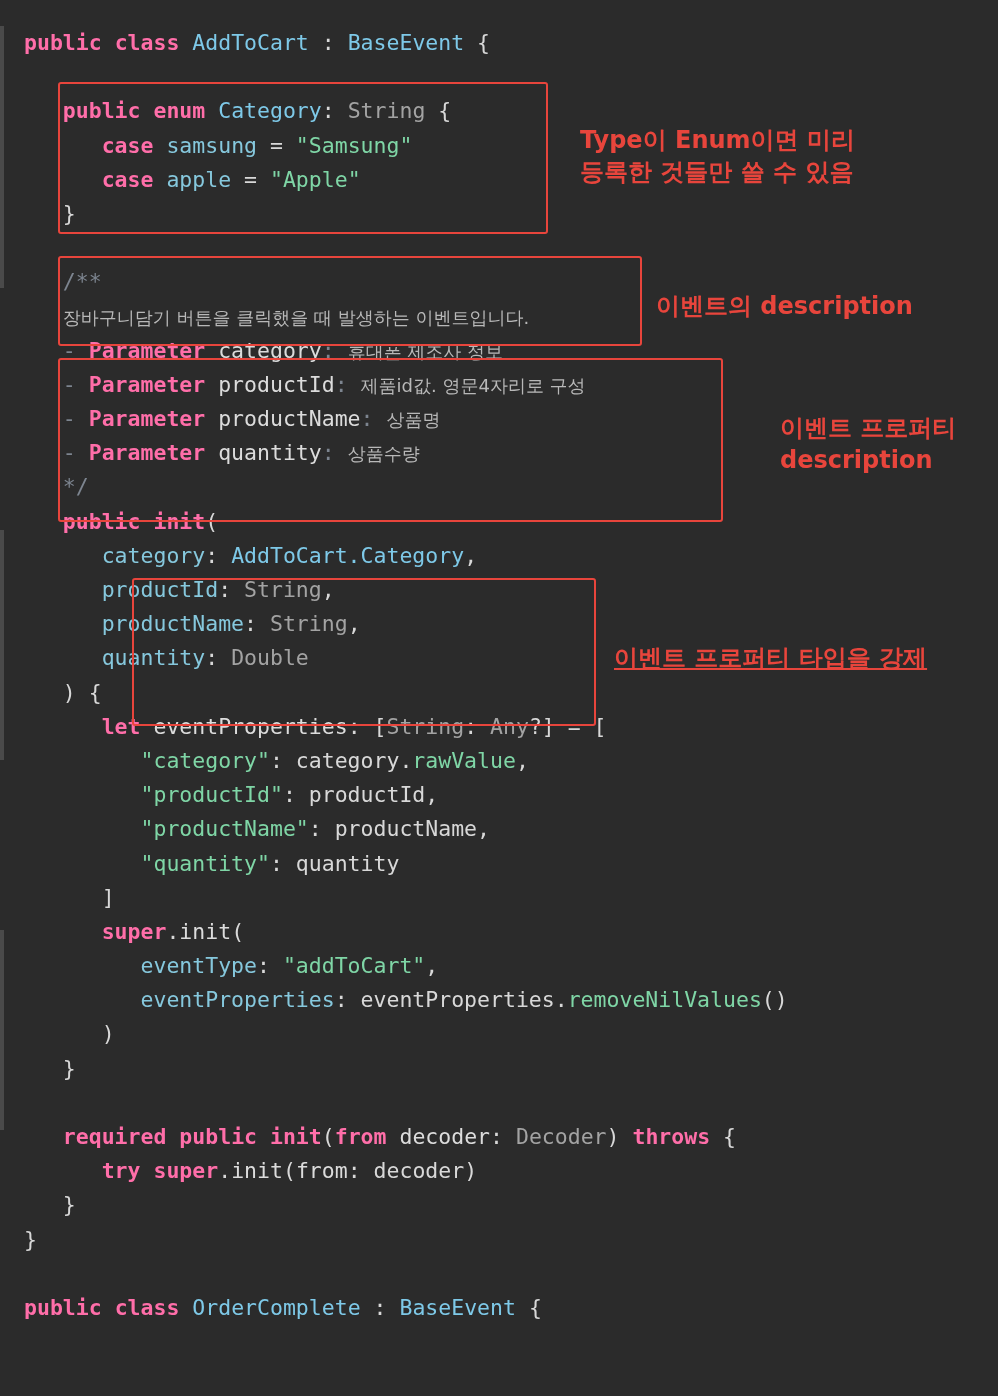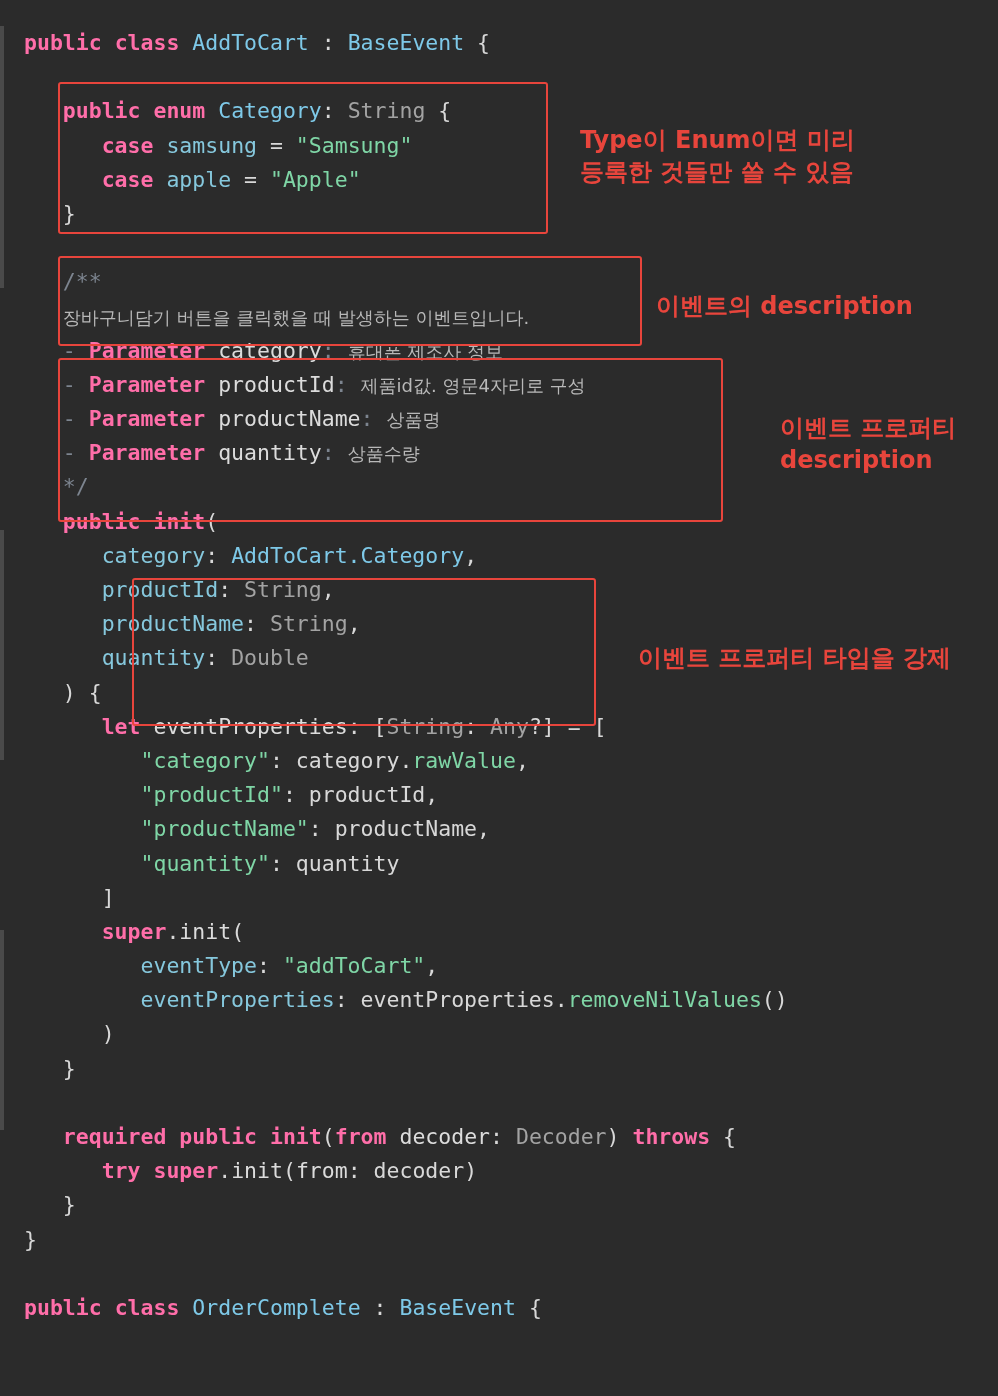--- a/index.html
+++ b/index.html
@@ -81,13 +81,13 @@
 <div class="box" style="left:58px;top:82px;width:490px;height:152px;"></div>
 <div class="box" style="left:58px;top:256px;width:584px;height:90px;"></div>
 <div class="box" style="left:58px;top:358px;width:665px;height:164px;"></div>
 <div class="box" style="left:132px;top:578px;width:464px;height:148px;"></div>
 
 <div class="note" style="left:580px;top:124px;">Type이 Enum이면 미리
 등록한 것들만 쓸 수 있음</div>
 <div class="note" style="left:656px;top:290px;">이벤트의 description</div>
 <div class="note" style="left:780px;top:412px;">이벤트 프로퍼티
 description</div>
-<div class="note" style="left:638px;top:642px;">이벤트 프로퍼티 타입을 강제</div>
+<div class="note" style="left:614px;top:642px;text-decoration:underline;">이벤트 프로퍼티 타입을 강제</div>
 
 </body></html>

